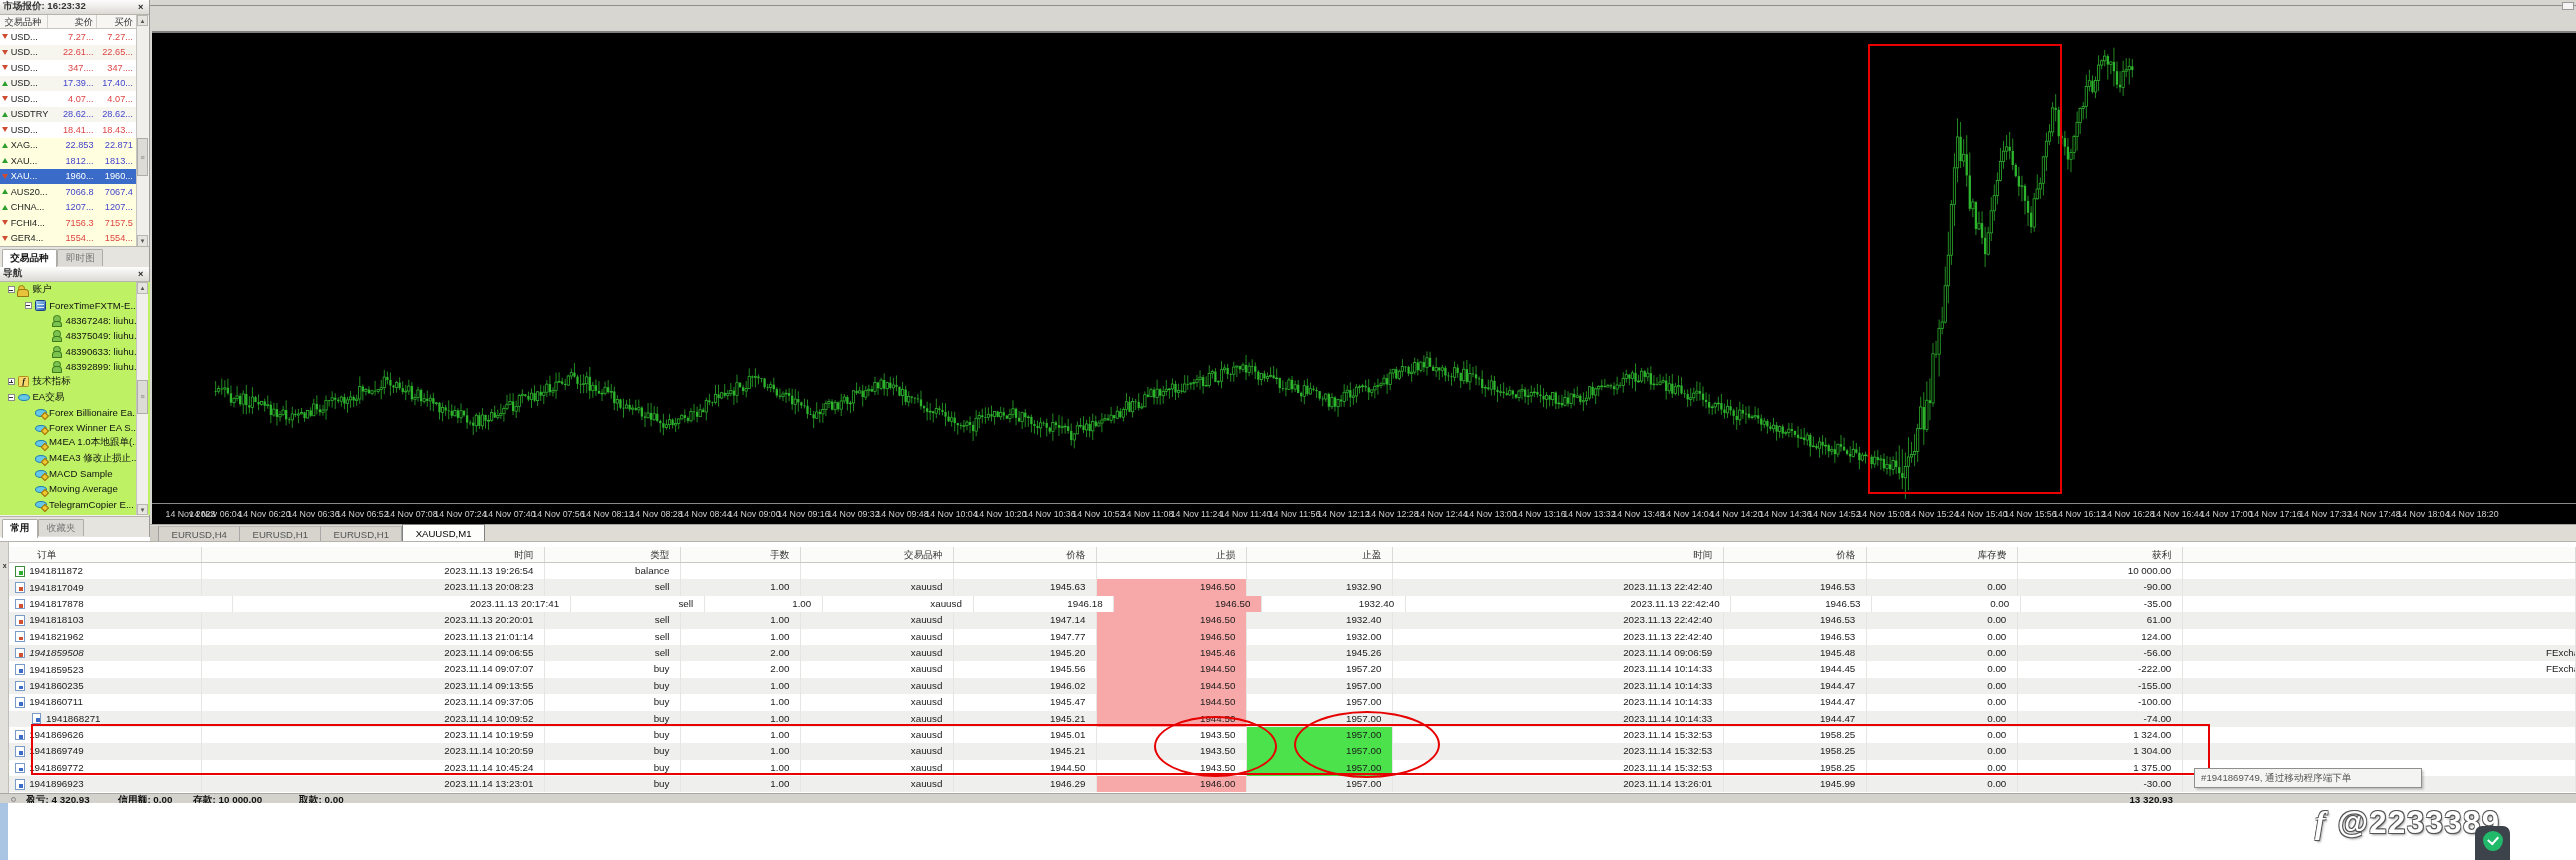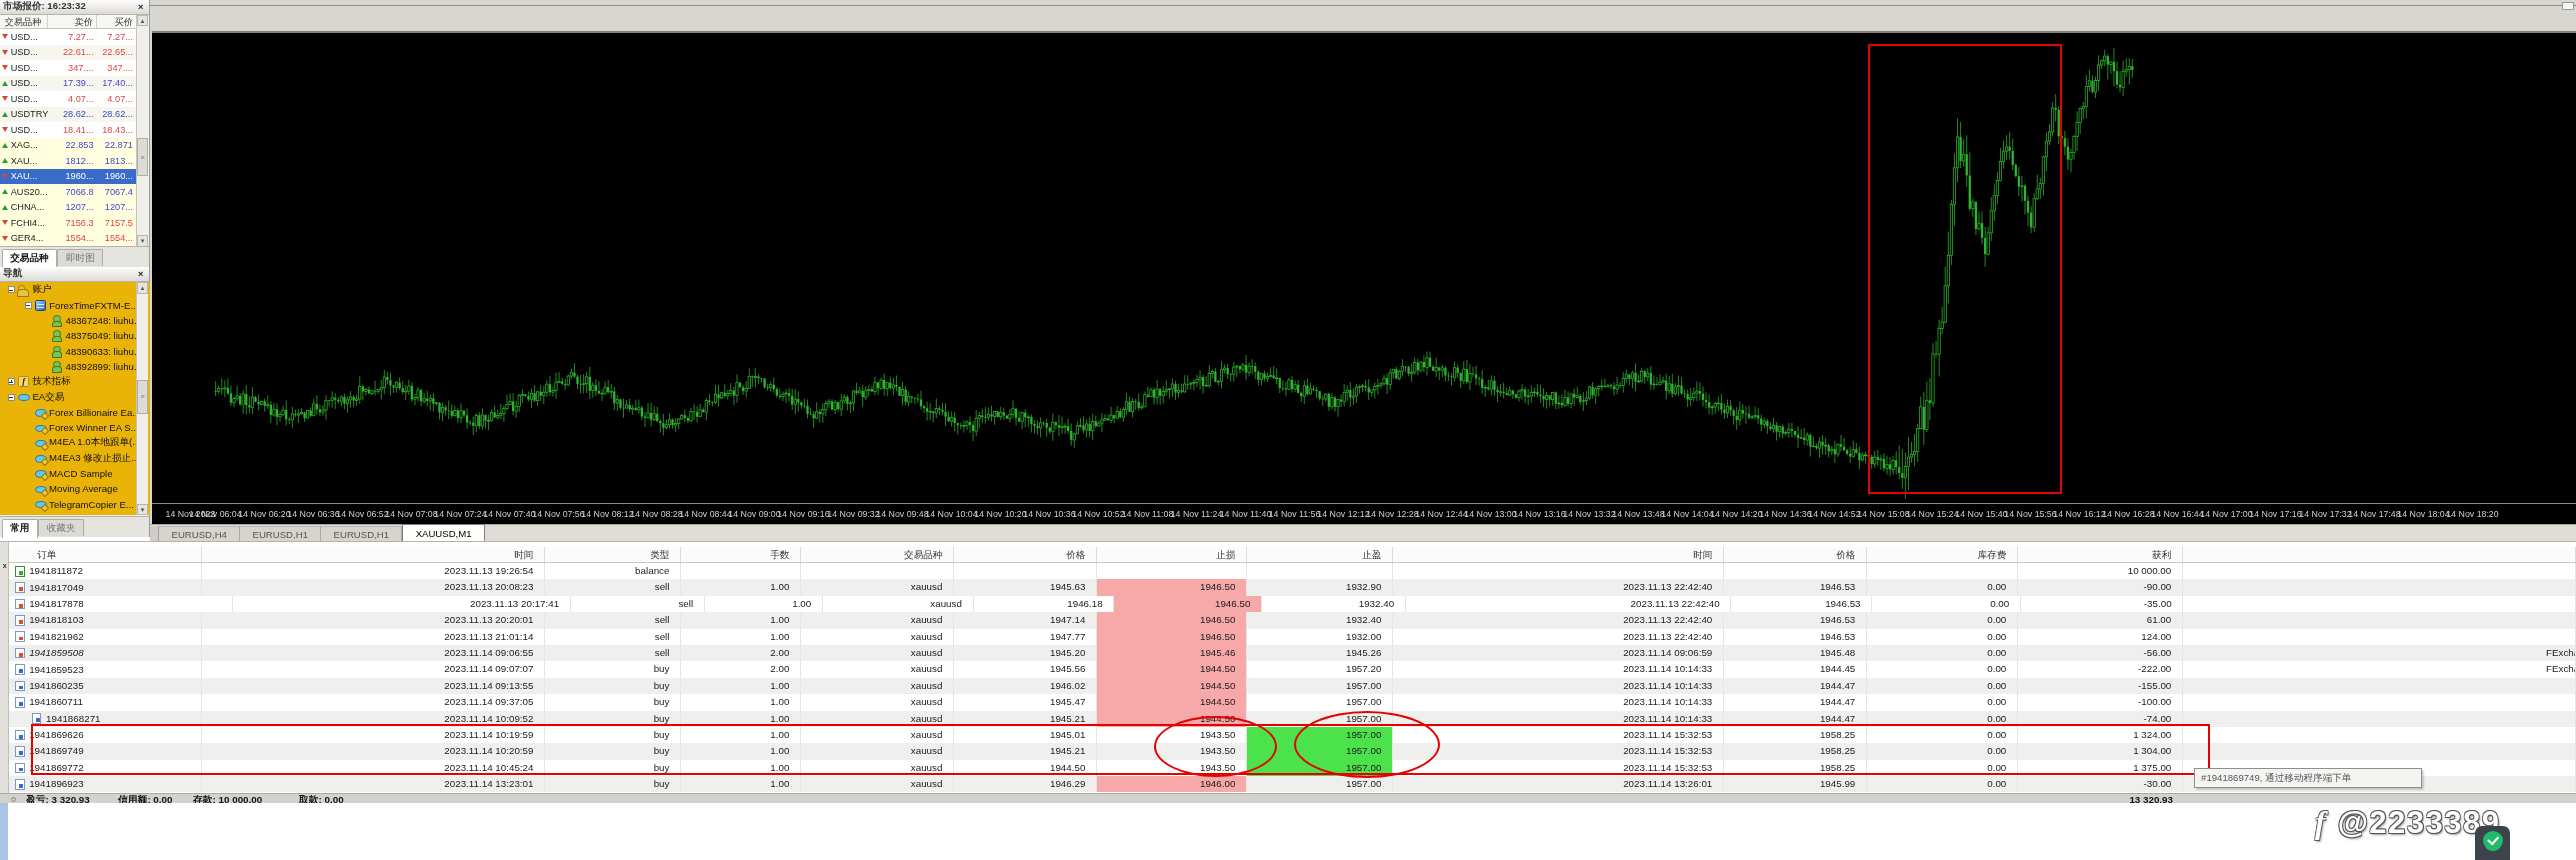--- a/index.html
+++ b/index.html
@@ -36,21 +36,21 @@
   .vscroll .sb-up, .vscroll .sb-dn { position:absolute; left:0; width:100%; height:11.5px; background:#e6e4df; border:0.8px solid #b9b7b1;
      font-size:6.1px; color:#555; text-align:center; line-height:10px; }
   .vscroll .sb-up { top:0; } .vscroll .sb-dn { bottom:0; }
   .vscroll .sb-thumb { position:absolute; left:0; width:100%; background:#dddbd5; border:0.8px solid #b0aea8; color:#777; font-size:7px; text-align:center; }
 
   .bottom-tabs { position:absolute; left:0; right:0; bottom:0; height:21px; background:#e6e4df; border-top:0.8px solid #b5b3ac; display:flex; align-items:flex-start; padding-left:1.5px; }
   .btab { height:17px; margin-top:1.5px; padding:0 7.7px; font-size:9.6px; line-height:16px; color:#777; border:0.8px solid #aeaca6; border-bottom:none; background:#dcdad4; border-radius:1.5px 1.5px 0 0; }
   .btab.active { background:#fff; color:#111; font-weight:bold; height:19px; }
 
   #navigator { top:267px; height:270px; }
-  #nav-tree { position:absolute; top:15.3px; left:0; width:156px; height:233px; background:#eab308; overflow:hidden; font-size:9.6px; }
+  #nav-tree { position:absolute; top:15.3px; left:0; width:156px; height:233px; background:#bef264; overflow:hidden; font-size:9.6px; }
   .tree-row { height:15.3px; display:flex; align-items:center; white-space:nowrap; color:#111; }
   .expander { width:7px; height:7px; border:0.8px solid #8a8a8a; background:#fff; position:relative; flex:0 0 7px; margin-right:3.1px; }
   .expander::before { content:""; position:absolute; left:0.8px; right:0.8px; top:2.3px; height:0.8px; background:#333; }
   .expander.plus::after { content:""; position:absolute; top:0.8px; bottom:0.8px; left:2.3px; width:0.8px; background:#333; }
   .tree-icon { width:11.5px; height:10.7px; position:relative; margin-right:3.1px; flex:0 0 11.5px; }
   .icon-person::before { content:""; position:absolute; left:2.3px; top:0; width:5.4px; height:5.4px; border-radius:50%; background:#7cc24e; border:0.8px solid #3c7a1e; }
   .icon-person::after { content:""; position:absolute; left:0.8px; top:5.4px; width:8.4px; height:4.6px; border-radius:3.8px 3.8px 0.8px 0.8px; background:#7cc24e; border:0.8px solid #3c7a1e; }
   .icon-group::before { content:""; position:absolute; left:0px; top:0; width:5.4px; height:5.4px; border-radius:50%; background:#e8c23a; border:0.8px solid #9a7a10; }
   .icon-group::after { content:""; position:absolute; left:-0.8px; top:4.6px; width:10px; height:5.4px; border-radius:3.8px 3.8px 0.8px 0.8px; background:#e8c23a; border:0.8px solid #9a7a10; }
   .icon-server { background:linear-gradient(135deg,#9fd4f2,#2f62b6); border:0.8px solid #1d3f86; border-radius:1.5px; }
@@ -1936,21 +1936,21 @@
           <span class="t-cell" style="width: 146px;">1957.00</span>
           <span class="t-cell" style="width: 331px;">2023.11.14 13:26:01</span>
           <span class="t-cell" style="width: 143px;">1945.99</span>
           <span class="t-cell" style="width: 151px;">0.00</span>
           <span class="t-cell" style="width: 165px;">-30.00</span>
           <span class="t-cell" style="width: 393px; padding-left: 363px;"></span>
         </div>
       </div>
     <div id="term-status">
       <span id="status-dot"></span>
-      <span class="seg" style="left:26px;">盈亏: 3 320.93</span>
+      <span class="seg" style="left:26px;">盈亏: 4 320.93</span>
       <span class="seg" style="left:118px;">信用额: 0.00</span>
       <span class="seg" style="left:193px;">存款: 10 000.00</span>
       <span class="seg" style="left:299px;text-decoration:underline;">取款: 0.00</span>
       <span class="seg" style="right:403px;">13 320.93</span>
     </div>
   </div>
 
   <div id="bottom-band"></div>
   <div id="edge-strip"></div>
   <div id="watermark">

